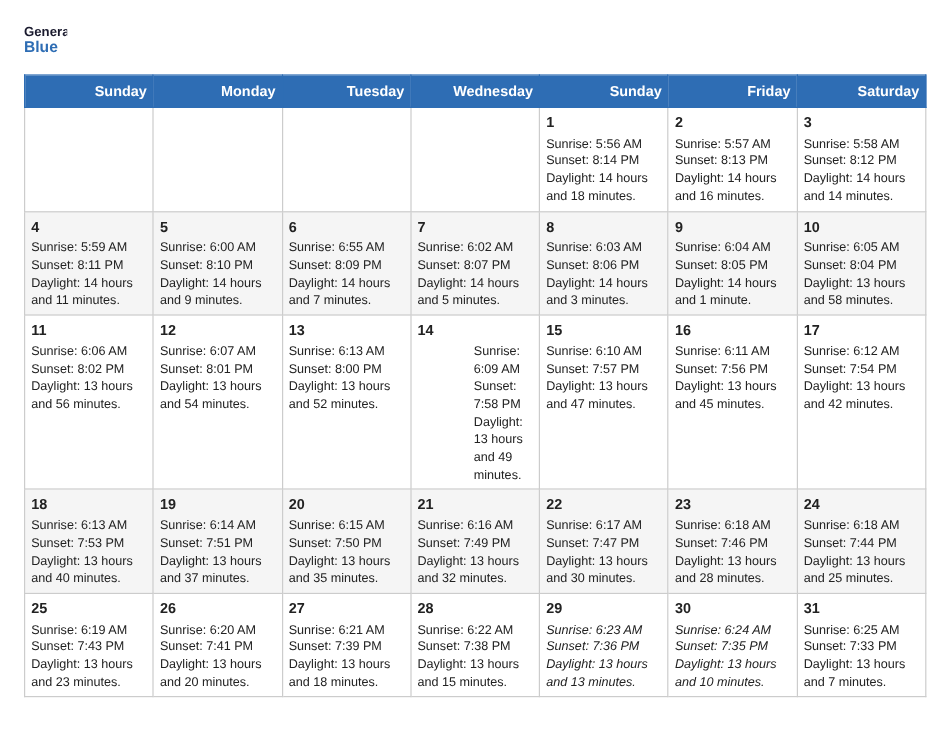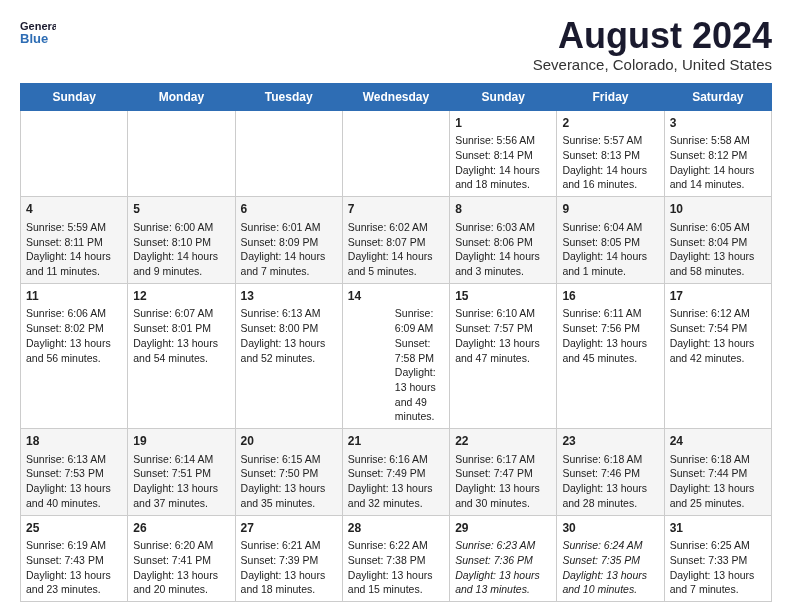--- a/index.html
+++ b/index.html
@@ -36,21 +36,21 @@
     }
     table {
       width: 100%;
       border-collapse: collapse;
       font-size: 11px;
     }
     thead tr th {
       background: #2e6db4;
       color: #fff;
       padding: 6px 5px;
-      text-align: center;
+      text-align: right;
       font-size: 12px;
       font-weight: bold;
       border: 1px solid #2e6db4;
     }
     tbody tr td {
       border: 1px solid #ccc;
       vertical-align: top;
       padding: 4px 5px;
       height: 80px;
       width: calc(100% / 7);
@@ -82,24 +82,20 @@
 
 <div class="header-area">
   <div class="logo">
   <svg width="36" height="36" viewBox="0 0 36 36">
     <rect x="0" y="0" width="36" height="36" fill="none"></rect>
     <text x="0" y="14" font-size="11" font-weight="bold" font-family="Arial" fill="#1a1a2e">General</text>
     <text x="0" y="27" font-size="13" font-weight="bold" font-family="Arial" fill="#2e6db4">Blue</text>
     <polygon points="32,4 36,12 34,8" fill="#2e6db4"></polygon>
   </svg>
 </div>
-  <div class="title-area">
-    <div class="main-title">August 2024</div>
-    <div class="subtitle">Severance, Colorado, United States</div>
-  </div>
 </div>
 
 <table>
   <thead>
     <tr id="weekday-header">
         <th>Sunday</th>
         <th>Monday</th>
         <th>Tuesday</th>
         <th>Wednesday</th>
         <th>Sunday</th>
@@ -145,21 +141,21 @@
         </td>
         <td>
           <span class="day-num">5</span>
           <div class="day-info" style="white-space: pre-line;">Sunrise: 6:00 AM
 Sunset: 8:10 PM
 Daylight: 14 hours
 and 9 minutes.</div>
         </td>
         <td>
           <span class="day-num">6</span>
-          <div class="day-info" style="white-space: pre-line;">Sunrise: 6:01 AM
+          <div class="day-info" style="white-space: pre-line;">Sunrise: 6:55 AM
 Sunset: 8:09 PM
 Daylight: 14 hours
 and 7 minutes.</div>
         </td>
         <td>
           <span class="day-num">7</span>
           <div class="day-info" style="white-space: pre-line;">Sunrise: 6:02 AM
 Sunset: 8:07 PM
 Daylight: 14 hours
 and 5 minutes.</div>

